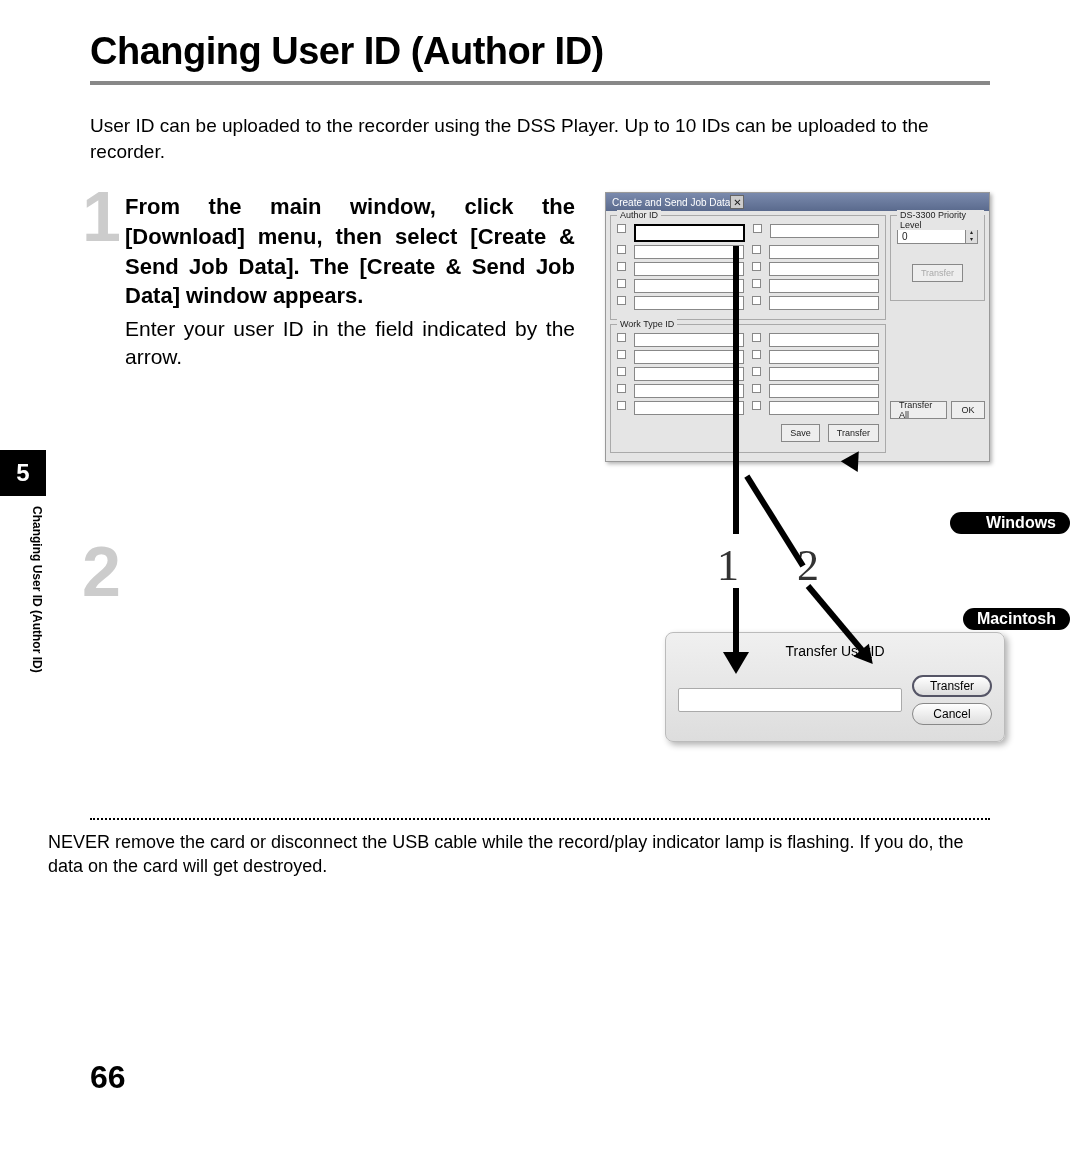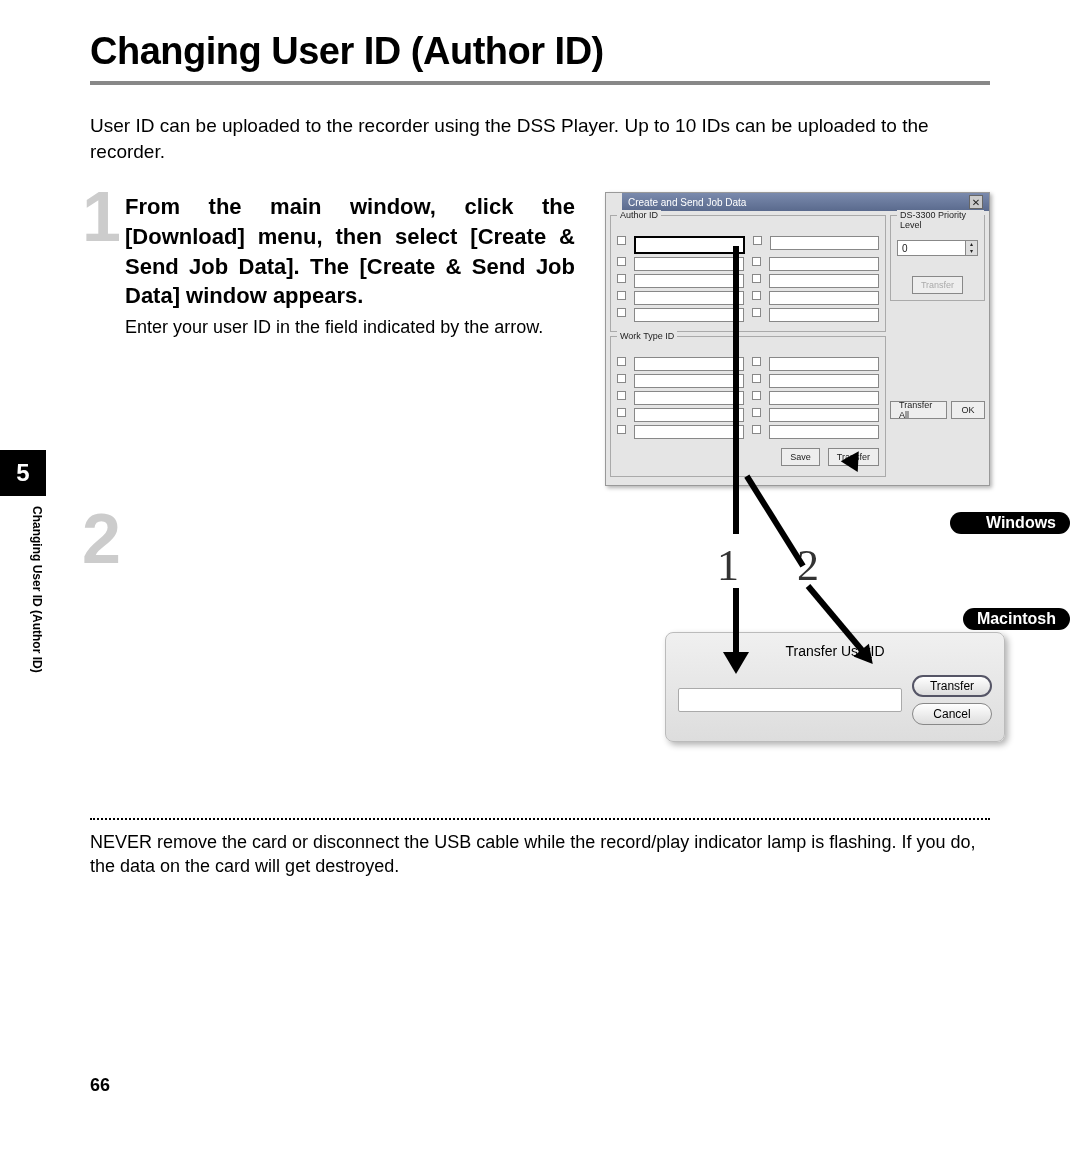--- a/index.html
+++ b/index.html
@@ -47,21 +47,21 @@
     font-family: Arial, sans-serif;
     line-height: 1;
   }
   .step-head {
     font-size: 22px;
     font-weight: bold;
     line-height: 1.35;
     text-align: justify;
   }
   .step-body {
-    font-size: 18px;
+    font-size: 21px;
     line-height: 1.35;
     margin-top: 4px;
     text-align: justify;
   }
   .chapter-tab {
     position: absolute;
     left: 0;
     top: 450px;
     width: 46px;
     height: 46px;
@@ -92,37 +92,36 @@
     color: #222;
     box-shadow: 2px 2px 4px rgba(0,0,0,0.3);
     position: relative;
   }
   .win-title {
     background: linear-gradient(#7a8aad,#5a6a8d);
     color: #fff;
     font-size: 10px;
     padding: 2px 6px;
     display: flex;
-    justify-content: space-between;
+    justify-content: flex-start;
     align-items: center;
-    margin-left: 16px;
   }
   .win-close {
     width: 14px; height: 14px;
     background: #ccc;
     border: 1px solid #666;
     display: flex; align-items: center; justify-content: center;
     font-size: 10px; color: #222;
   }
   .win-body { display: flex; padding: 4px; gap: 4px; }
   .win-left { flex: 1; }
   .win-right { width: 95px; }
   .fieldset {
     border: 1px solid #aaa;
-    padding: 20px 6px 6px 6px;
+    padding: 8px 6px 6px 6px;
     position: relative;
     margin-bottom: 4px;
   }
   .legend {
     position: absolute;
     top: -6px; left: 6px;
     background: #e5e5e5;
     padding: 0 3px;
     font-size: 9px;
   }
@@ -268,27 +267,27 @@
   }
   .note-head {
     font-size: 18px;
     font-weight: bold;
     margin-left: 90px;
     margin-bottom: 6px;
   }
   .note-body {
     font-size: 18px;
     line-height: 1.35;
-    margin-left: 90px;
+    margin-left: 48px;
   }
   .page-num {
     position: absolute;
     left: 90px;
     bottom: 60px;
-    font-size: 18px;
+    font-size: 32px;
     font-weight: bold;
     margin-top: 48px;
   }
   .note-section { position: absolute; top: 790px; left: 0; right: 90px; }
 </style>
 </head>
 <body>
 
 <h1 class="page-title">Changing User ID (Author ID)</h1>
 <hr class="title-rule">

